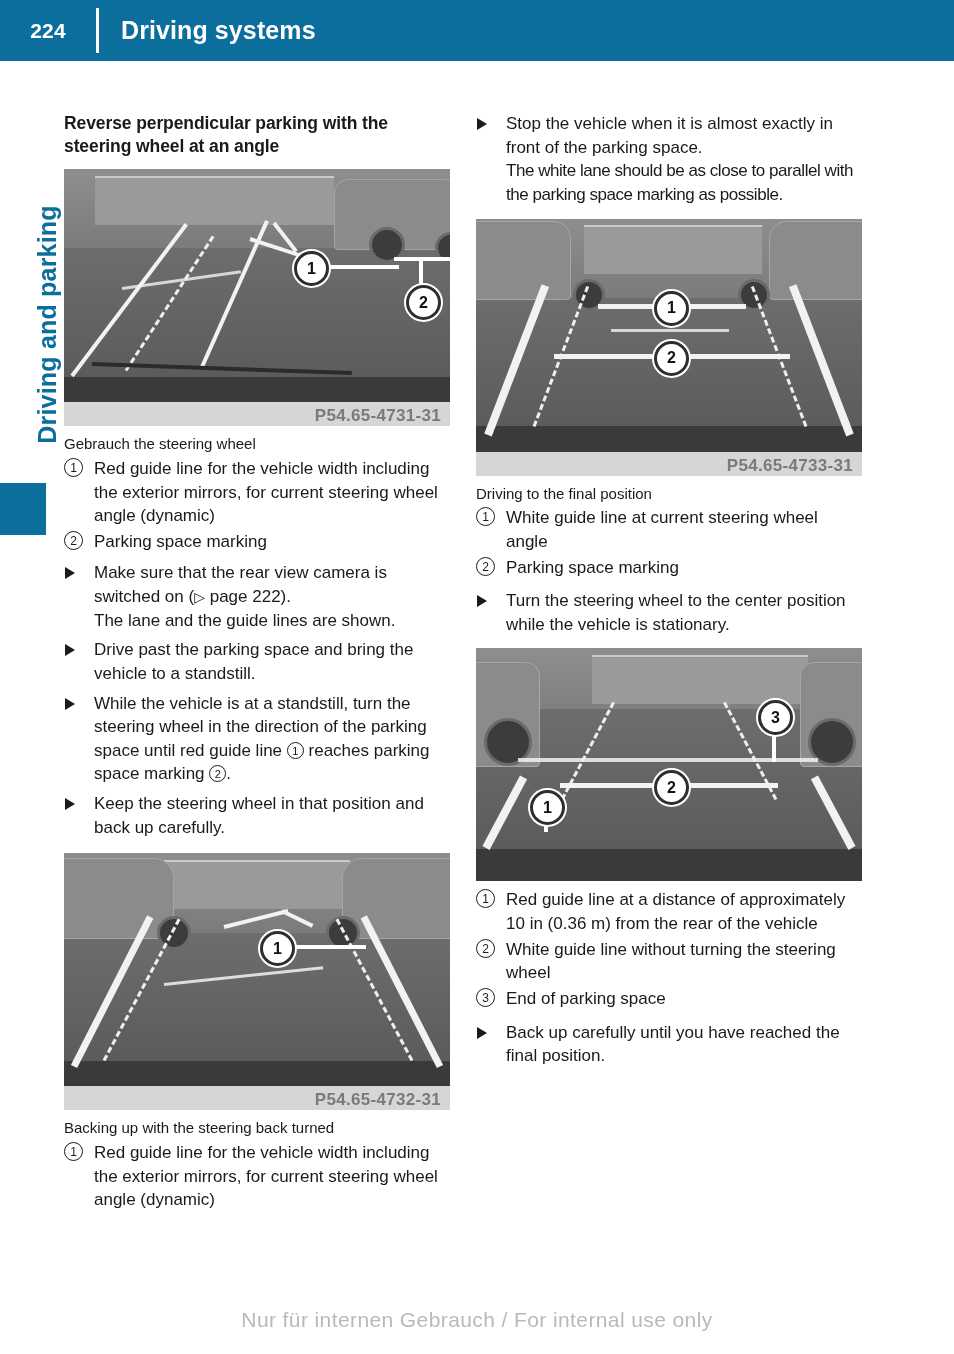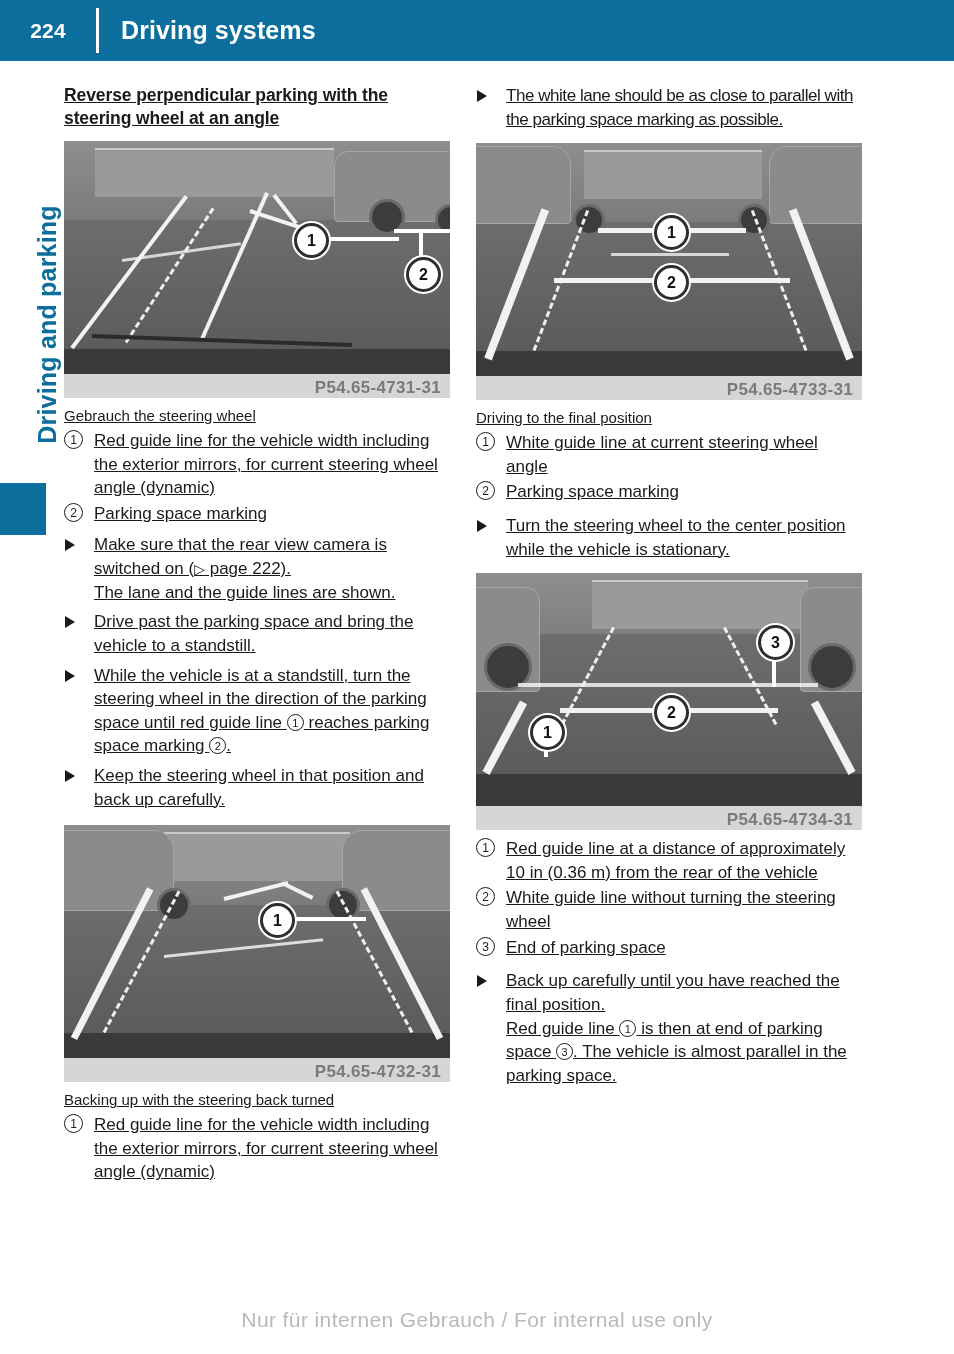--- a/index.html
+++ b/index.html
@@ -65,23 +65,22 @@
     left: 0;
     top: 483px;
     width: 46px;
     height: 52px;
     background: #0b6e9c;
   }
 
   
   .col {
     position: absolute;
-    top: 84px;
+    top: 112px;
     width: 388px;
-    text-decoration: underline;
   }
   .col-left  { left: 64px; }
   .col-right { left: 476px; }
 
   h2.section-title {
     margin: 0 0 11px 0;
     font-size: 17.5px;
     font-weight: bold;
     line-height: 1.32;
     letter-spacing: -.1px;
@@ -364,20 +363,21 @@
     </li>
   </ul>
 
 </div>
 
 <div class="col col-right">
 
   <ul class="steps">
     <li>
       <span class="bullet-tri"></span>
+      <span class="sub-line">Stop the vehicle when it is almost exactly in front of the parking space.</span>
       <span class="sub-line tight">The white lane should be as close to parallel with the parking space marking as possible.</span>
     </li>
   </ul>
 
   <div class="figure" style="margin-top:12px;">
     <div class="fig-photo">
       <div class="sky"></div>
       <div class="bldg" style="left:28%;width:46%;"></div>
       <div class="ground"></div>
       <div class="car" style="left:-8%;top:1%;width:32%;height:33%;border-radius:4px 18px 4px 4px;"></div>
@@ -435,23 +435,20 @@
       <div class="gl-dash" style="left:86px;top:150px;width:110px;transform:rotate(-62deg);"></div>
       <div class="gl-dash" style="left:300px;top:150px;width:110px;transform:rotate(-118deg);"></div>
       <div class="gl" style="left:42px;top:110px;width:300px;height:4px;opacity:.85;"></div>
       <div class="gl" style="left:84px;top:135px;width:218px;height:5px;"></div>
       <div class="leader" style="left:296px;top:72px;width:4px;height:42px;"></div>
       <div class="leader" style="left:68px;top:150px;width:4px;height:34px;"></div>
       <div class="marker" style="left:54px;top:142px;">1</div>
       <div class="marker" style="left:178px;top:122px;">2</div>
       <div class="marker" style="left:282px;top:52px;">3</div>
     </div>
-    <div class="fig-caption-bar">
-      <span class="code">P54.65-4734-31</span>
-    </div>
   </div>
 
   <ul class="legend" style="margin-top:6px;">
     <li>
       <span class="bullet-num">1</span>
       <span>Red guide line at a distance of approximately 10 in (0.36 m) from the rear of the vehicle</span>
     </li>
     <li>
       <span class="bullet-num">2</span>
       <span>White guide line without turning the steering wheel</span>
@@ -459,19 +456,18 @@
     <li>
       <span class="bullet-num">3</span>
       <span>End of parking space</span>
     </li>
   </ul>
 
   <ul class="steps" style="margin-top:10px;">
     <li>
       <span class="bullet-tri"></span>
       <span class="sub-line">Back up carefully until you have reached the final position.</span>
-      <span class="sub-line">Red guide line <span class="inl-num">1</span> is then at end of parking space <span class="inl-num">3</span>. The vehicle is almost parallel in the parking space.</span>
     </li>
   </ul>
 
 </div>
 
 <div class="footer">Nur für internen Gebrauch / For internal use only</div>
 
 </body></html>

